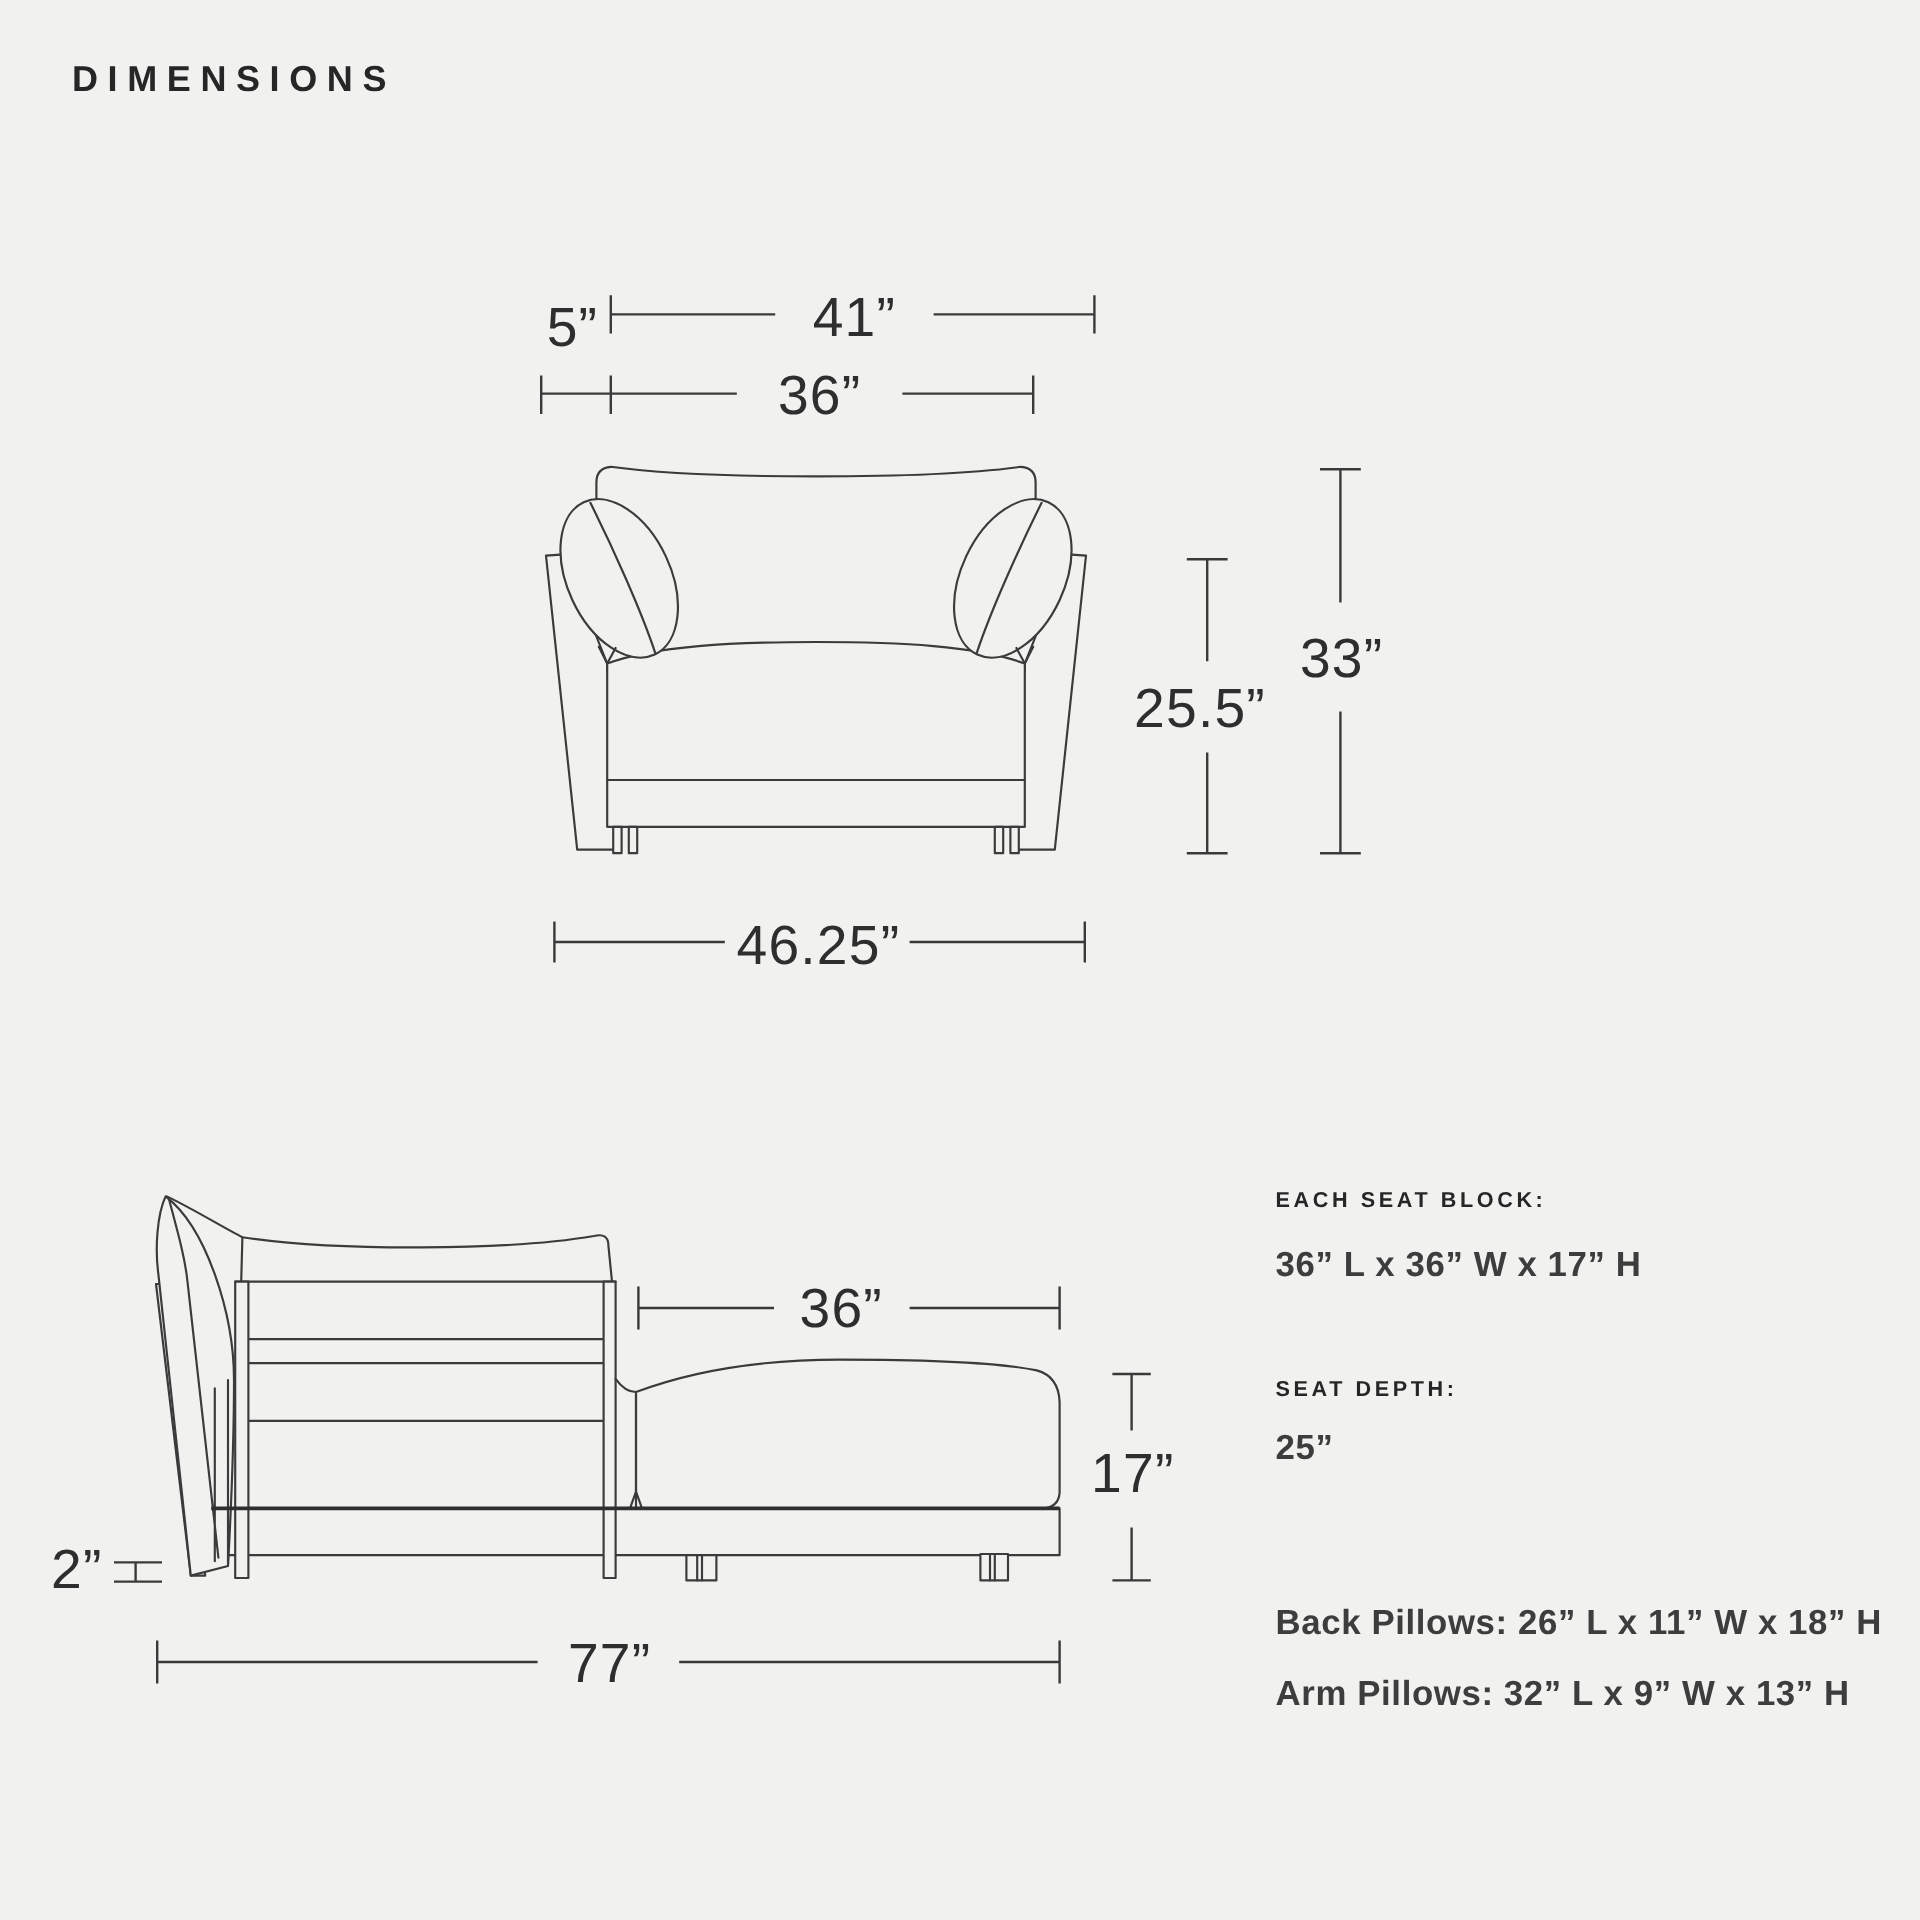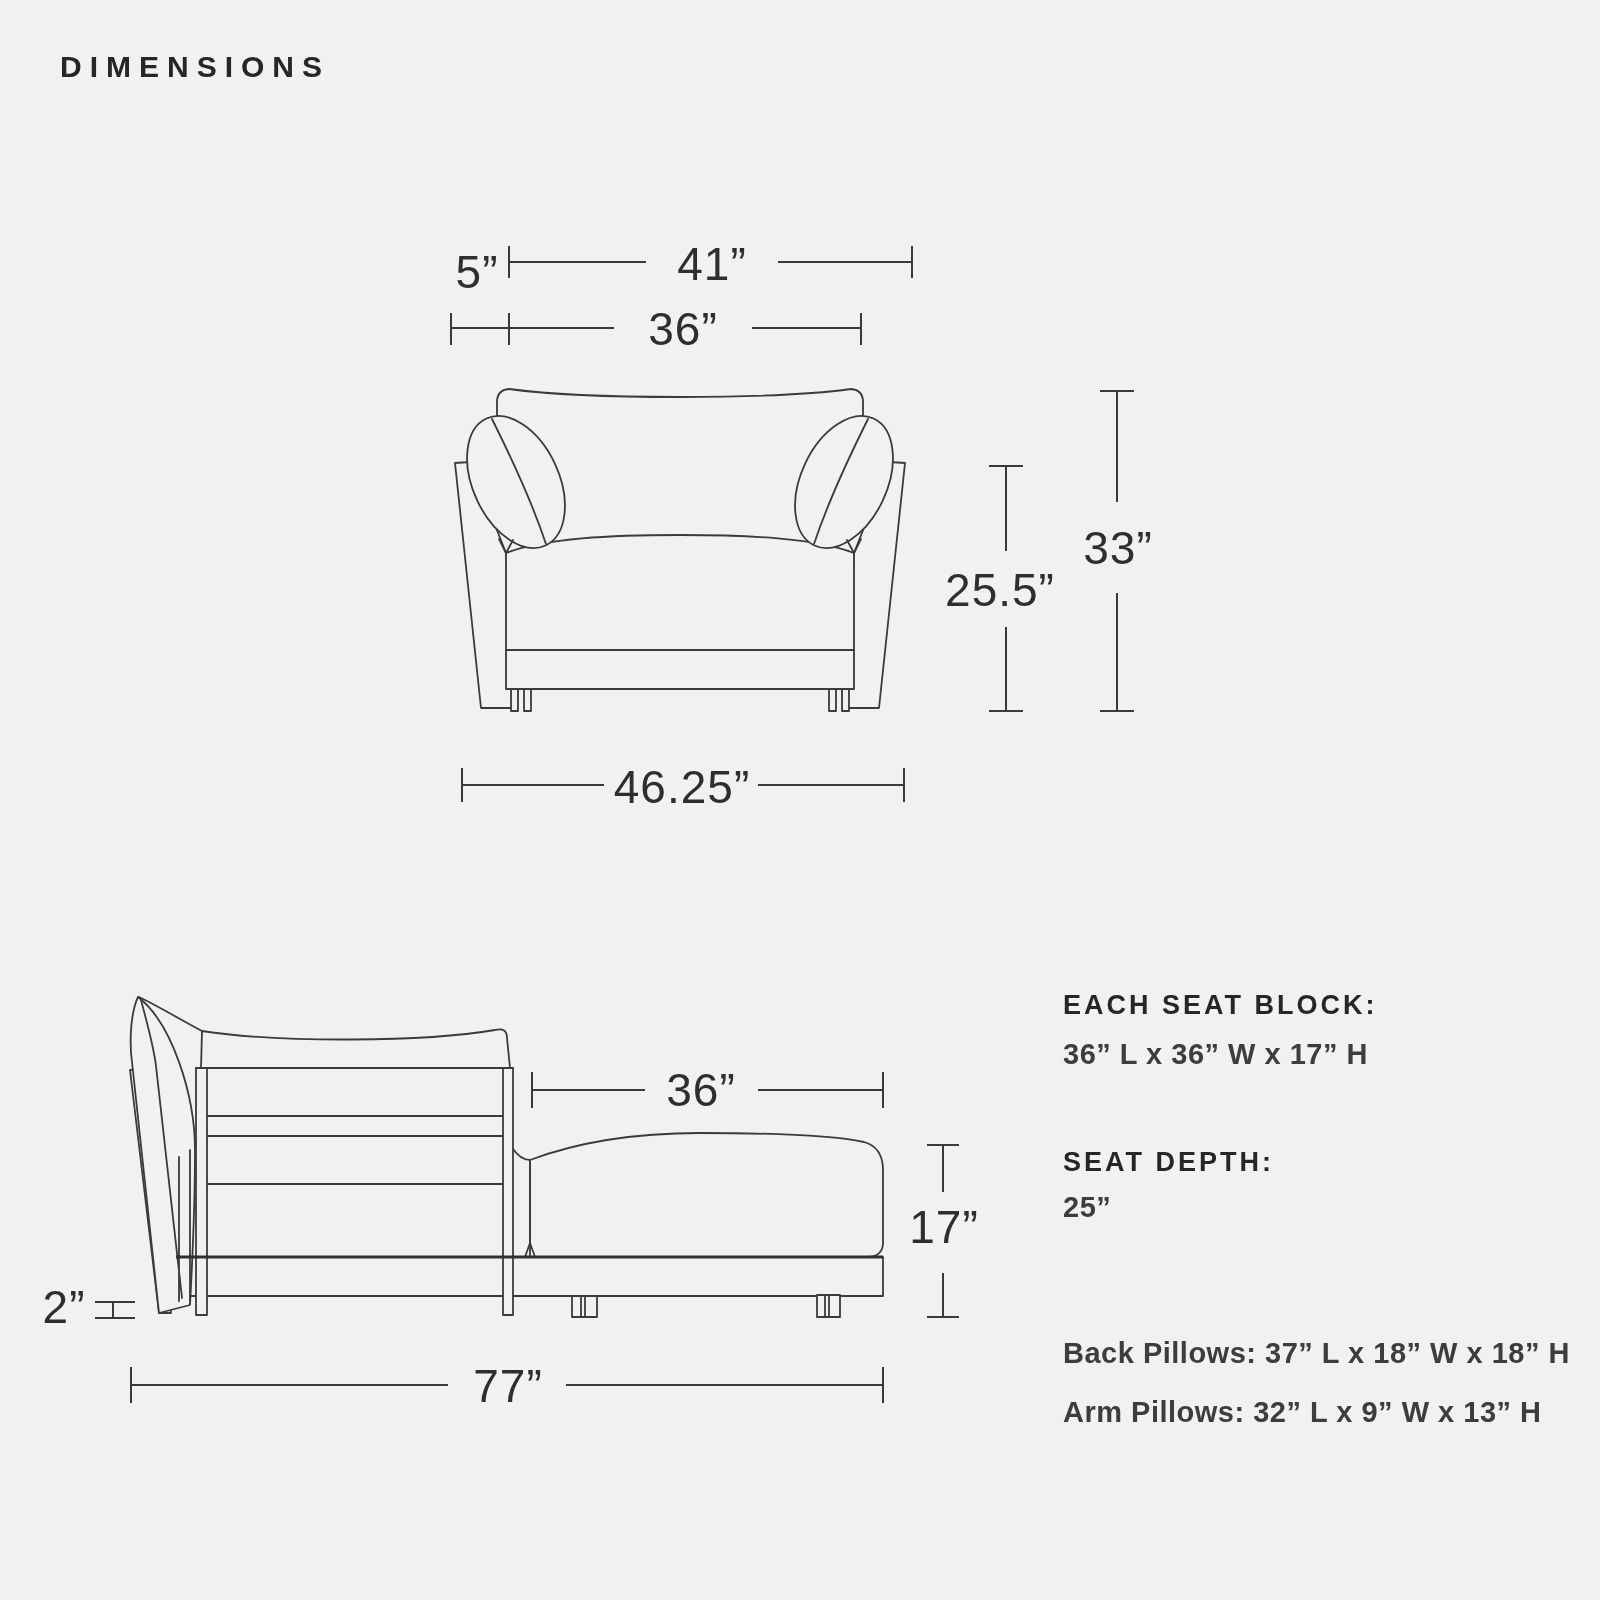--- a/index.html
+++ b/index.html
@@ -30,21 +30,21 @@
   .dl-seat36 {left:683px; top:329px;}
   .dl-255    {left:1000px;top:590px;}
   .dl-33     {left:1118px;top:548px;}
   .dl-4625   {left:682px; top:787px;}
   .dl-side36 {left:701px; top:1090px;}
   .dl-17     {left:944px; top:1227px;}
   .dl-2      {left:64px;  top:1307px;}
   .dl-77     {left:508px; top:1386px;}
   
   .spec{position:absolute;left:1063px;width:520px;white-space:nowrap;}
-  .spec-h{font-size:27px;font-weight:bold;letter-spacing:3px;color:#262626;}
+  .spec-h{font-size:18px;font-weight:bold;letter-spacing:3px;color:#262626;}
   .spec-v{font-size:29px;font-weight:700;color:#3d3d3d;letter-spacing:0.5px;}
   .r1{top:990px;}  .r2{top:1038px;}
   .r3{top:1147px;} .r4{top:1191px;}
   .r5{top:1286px;} .r6{top:1337px;}
   .r7{top:1396px;} .r8{top:1454px;}
   
   .s{fill:#f1f1ef;stroke:#3b3b3b;stroke-width:1.8;stroke-linejoin:round;}
   .l{fill:none;stroke:#3b3b3b;stroke-width:1.8;stroke-linecap:round;}
   .t{fill:none;stroke:#2f2f2f;stroke-width:3.2;}
   .d{fill:none;stroke:#3a3a3a;stroke-width:2;stroke-linecap:butt;}
@@ -135,16 +135,16 @@
 
   <span class="dim dl-side36">36”</span>
   <span class="dim dl-17">17”</span>
   <span class="dim dl-2">2”</span>
   <span class="dim dl-77">77”</span>
 
   <div class="spec spec-h r1">EACH SEAT BLOCK:</div>
   <div class="spec spec-v r2">36” L x 36” W x 17” H</div>
   <div class="spec spec-h r3">SEAT DEPTH:</div>
   <div class="spec spec-v r4">25”</div>
-  <div class="spec spec-v r6">Back Pillows: 37” L x 18” W x 18” H</div>
+  <div class="spec spec-v r6">Back Pillows: 26” L x 11” W x 18” H</div>
   <div class="spec spec-v r7">Arm Pillows: 32” L x 9” W x 13” H</div>
 
 </div>
 
 </body></html>

